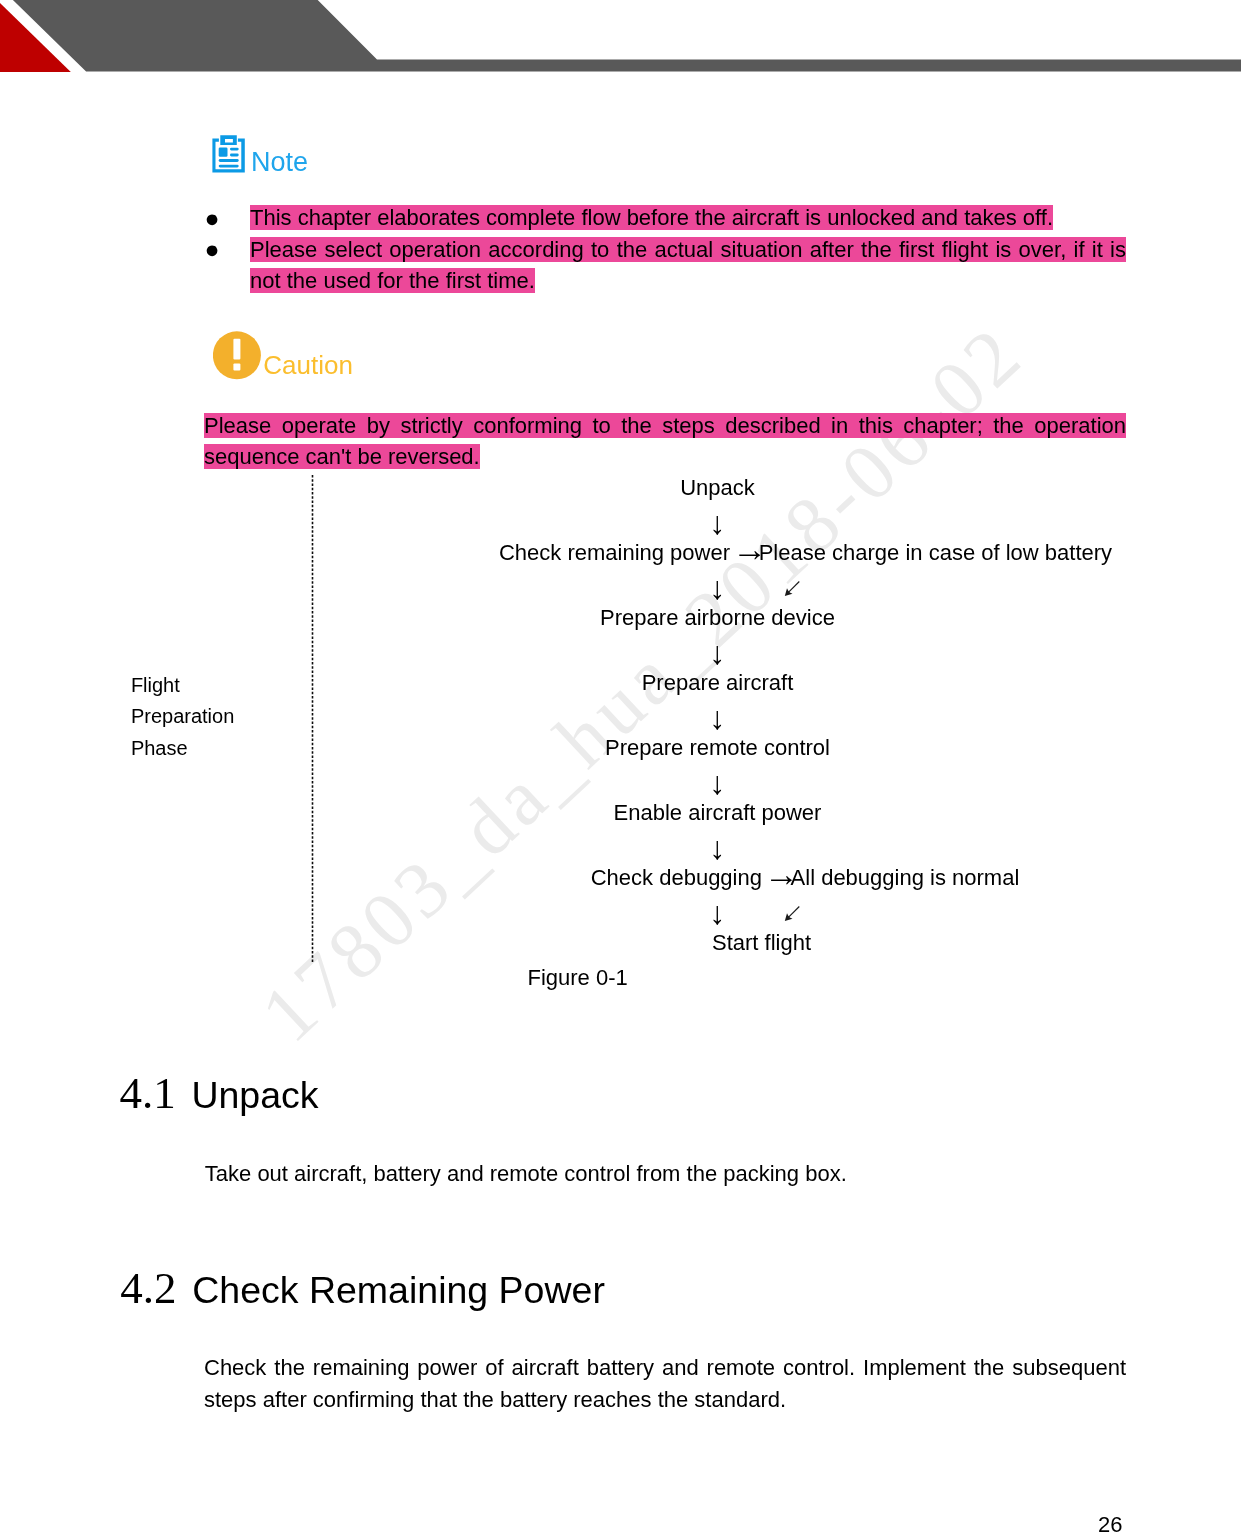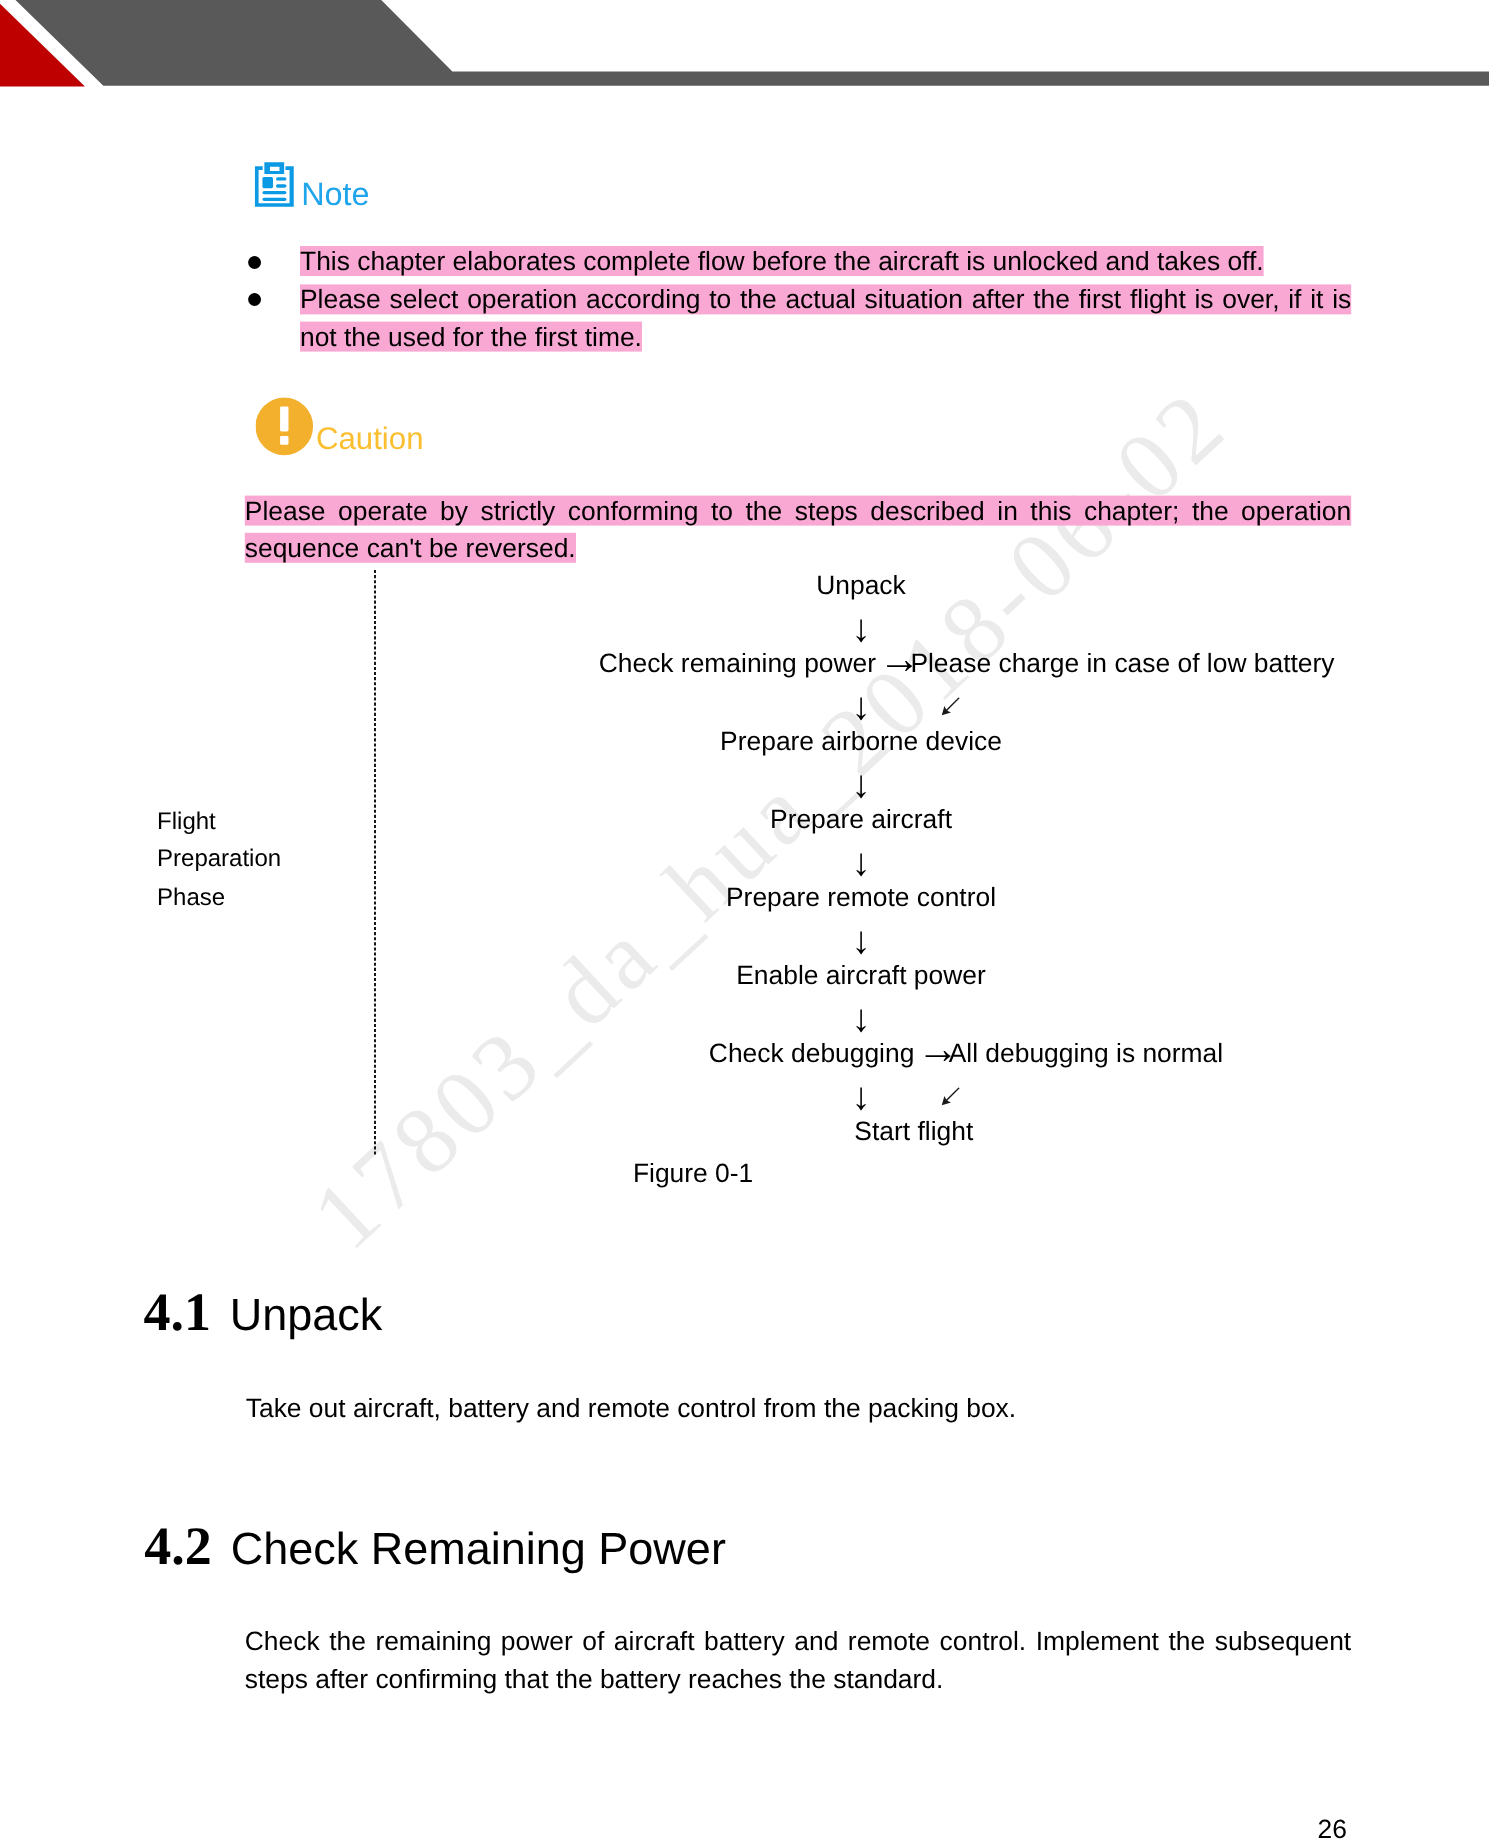--- a/index.html
+++ b/index.html
@@ -35,41 +35,41 @@
 
   
   .content { position:absolute; left:0; top:0; width:1241px; z-index:3; }
 
   .note-icon { position:absolute; left:212px; top:134.5px; }
   .note-head .label { position:absolute; left:251px; top:148.3px; font-size:27px; line-height:28px; color:#1FA5EC; }
 
   .caution-icon { position:absolute; left:212.7px; top:330.5px; }
   .caution-head .label { position:absolute; left:263.3px; top:351.6px; font-size:26px; line-height:27px; color:#FBBE2E; }
 
-  .hl { background:#f9a8d4; box-decoration-break:clone; -webkit-box-decoration-break:clone; padding:0; }
+  .hl { background:#ec4899; box-decoration-break:clone; -webkit-box-decoration-break:clone; padding:0; }
 
   ul.bullets { list-style:none; margin:0; padding:0; position:absolute; left:250px; top:202.3px; width:876px; font-size:22px; line-height:31.6px; }
   ul.bullets li { position:relative; text-align:justify; text-justify:inter-word; }
   ul.bullets li .dot { position:absolute; left:-45.5px; top:0.3px; font-size:25px; line-height:31.6px; }
 
   .caution-body { position:absolute; left:204px; top:409.5px; width:922px; font-size:22px; line-height:31.6px; text-align:justify; text-justify:inter-word; }
 
   
   .vline { position:absolute; left:311px; top:474.7px; width:4px; height:488px; line-height:0; }
   .phase { position:absolute; left:130.9px; top:669.7px; font-size:20px; line-height:31.8px; }
   .steps { position:absolute; left:0; top:0; width:1241px; font-size:22px; }
   .steps .row { position:absolute; left:0; width:1241px; box-sizing:border-box; padding-left:194px; text-align:center; line-height:22px; white-space:nowrap; }
   .caption { position:absolute; left:0px; top:967px; width:1154px; text-align:center; padding-left:1.2px; box-sizing:border-box; font-size:22px; line-height:22px; }
   .steps .row.arrow-down { font-size:32px; line-height:32px; }
   .steps .row .arrow-right { font-size:35px; line-height:0; position:relative; top:1px; margin-left:-4px; margin-right:-8.5px; }
   .steps .row .arrow-sw { position:absolute; left:784px; top:9.5px; line-height:0; }
 
   
   h2.sec { margin:0; position:absolute; font-weight:normal; white-space:nowrap; line-height:40px; }
-  h2.sec .num { font-family:"Liberation Serif", serif; font-weight:bold; font-size:45px; line-height:40px; }
+  h2.sec .num { font-family:"Liberation Serif", serif; font-weight:normal; font-size:45px; line-height:40px; }
   h2.sec .ttl { font-family:"Liberation Sans", sans-serif; font-weight:normal; font-size:37.5px; line-height:40px; margin-left:9px; }
   p.body { margin:0; position:absolute; width:922px; font-size:22px; line-height:31.6px; text-align:justify; text-justify:inter-word; }
 
   .pagenum { position:absolute; left:1098px; top:1514px; font-size:22px; line-height:22px; }
 
   #sec1 { left:119.5px; top:1073px; }
   #body1 { left:204.8px; top:1157.5px; }
   #sec2 { left:120.3px; top:1268px; }
   #body2 { left:204px; top:1352px; }
 </style>

